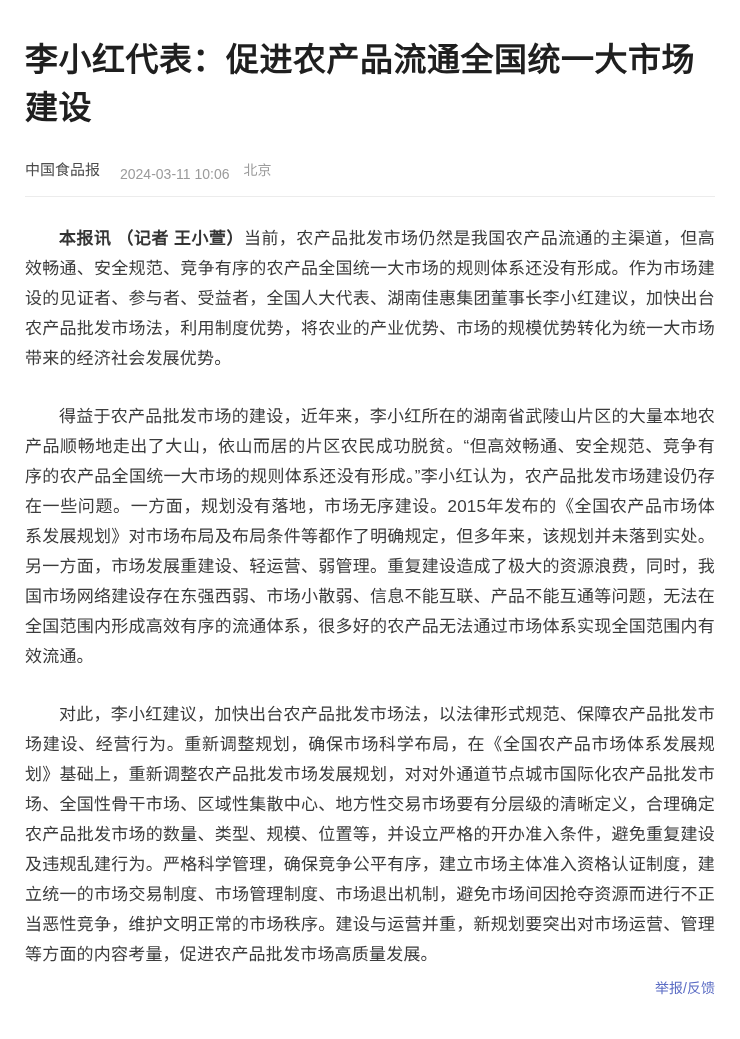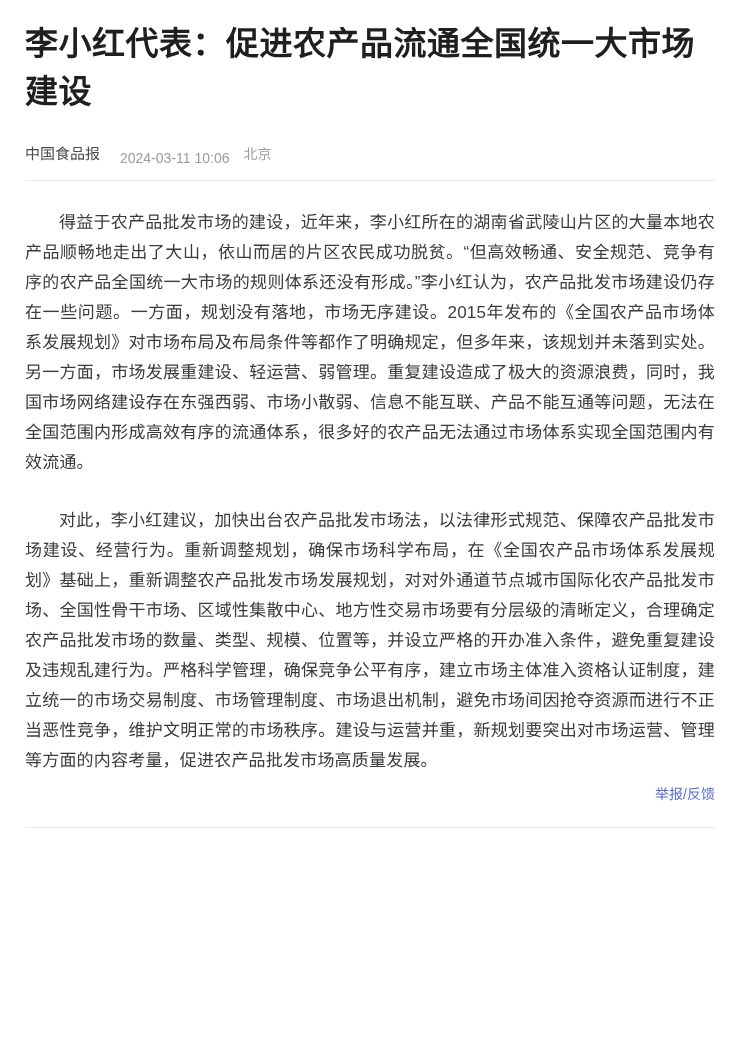--- a/index.html
+++ b/index.html
@@ -7,21 +7,21 @@
     padding: 0;
     background: #ffffff;
     font-family: "Liberation Sans", "DejaVu Sans", sans-serif;
   }
   .page {
     width: 740px;
     height: 1015px;
     margin: 0 auto;
     background: #ffffff;
     box-sizing: border-box;
-    padding: 12px 25px 0 25px;
+    padding: 28px 25px 0 25px;
     overflow: hidden;
   }
   h1.article-title {
     margin: 8px 0 0 0;
     font-size: 33px;
     line-height: 48px;
     font-weight: 700;
     color: #1f1f1f;
     letter-spacing: 0.5px;
   }
@@ -88,20 +88,21 @@
 
   <div class="meta-row">
     <span class="source">中国食品报</span>
     <span class="time">2024-03-11 10:06</span>
     <span class="location">北京</span>
   </div>
 
   <hr class="divider">
 
   <div class="content">
+    <p><strong>本报讯 （记者 王小萱）</strong><span>当前，农产品批发市场仍然是我国农产品流通的主渠道，但高效畅通、安全规范、竞争有序的农产品全国统一大市场的规则体系还没有形成。作为市场建设的见证者、参与者、受益者，全国人大代表、湖南佳惠集团董事长李小红建议，加快出台农产品批发市场法，利用制度优势，将农业的产业优势、市场的规模优势转化为统一大市场带来的经济社会发展优势。</span></p>
     <p><span>得益于农产品批发市场的建设，近年来，李小红所在的湖南省武陵山片区的大量本地农产品顺畅地走出了大山，依山而居的片区农民成功脱贫。“但高效畅通、安全规范、竞争有序的农产品全国统一大市场的规则体系还没有形成。”李小红认为，农产品批发市场建设仍存在一些问题。一方面，规划没有落地，市场无序建设。2015年发布的《全国农产品市场体系发展规划》对市场布局及布局条件等都作了明确规定，但多年来，该规划并未落到实处。另一方面，市场发展重建设、轻运营、弱管理。重复建设造成了极大的资源浪费，同时，我国市场网络建设存在东强西弱、市场小散弱、信息不能互联、产品不能互通等问题，无法在全国范围内形成高效有序的流通体系，很多好的农产品无法通过市场体系实现全国范围内有效流通。</span></p>
     <p><span>对此，李小红建议，加快出台农产品批发市场法，以法律形式规范、保障农产品批发市场建设、经营行为。重新调整规划，确保市场科学布局，在《全国农产品市场体系发展规划》基础上，重新调整农产品批发市场发展规划，对对外通道节点城市国际化农产品批发市场、全国性骨干市场、区域性集散中心、地方性交易市场要有分层级的清晰定义，合理确定农产品批发市场的数量、类型、规模、位置等，并设立严格的开办准入条件，避免重复建设及违规乱建行为。严格科学管理，确保竞争公平有序，建立市场主体准入资格认证制度，建立统一的市场交易制度、市场管理制度、市场退出机制，避免市场间因抢夺资源而进行不正当恶性竞争，维护文明正常的市场秩序。建设与运营并重，新规划要突出对市场运营、管理等方面的内容考量，促进农产品批发市场高质量发展。</span></p>
   </div>
 
   <div class="footer-row">
     <a class="report-link">举报/反馈</a>
   </div>
 
   <hr class="divider bottom-divider">
 

